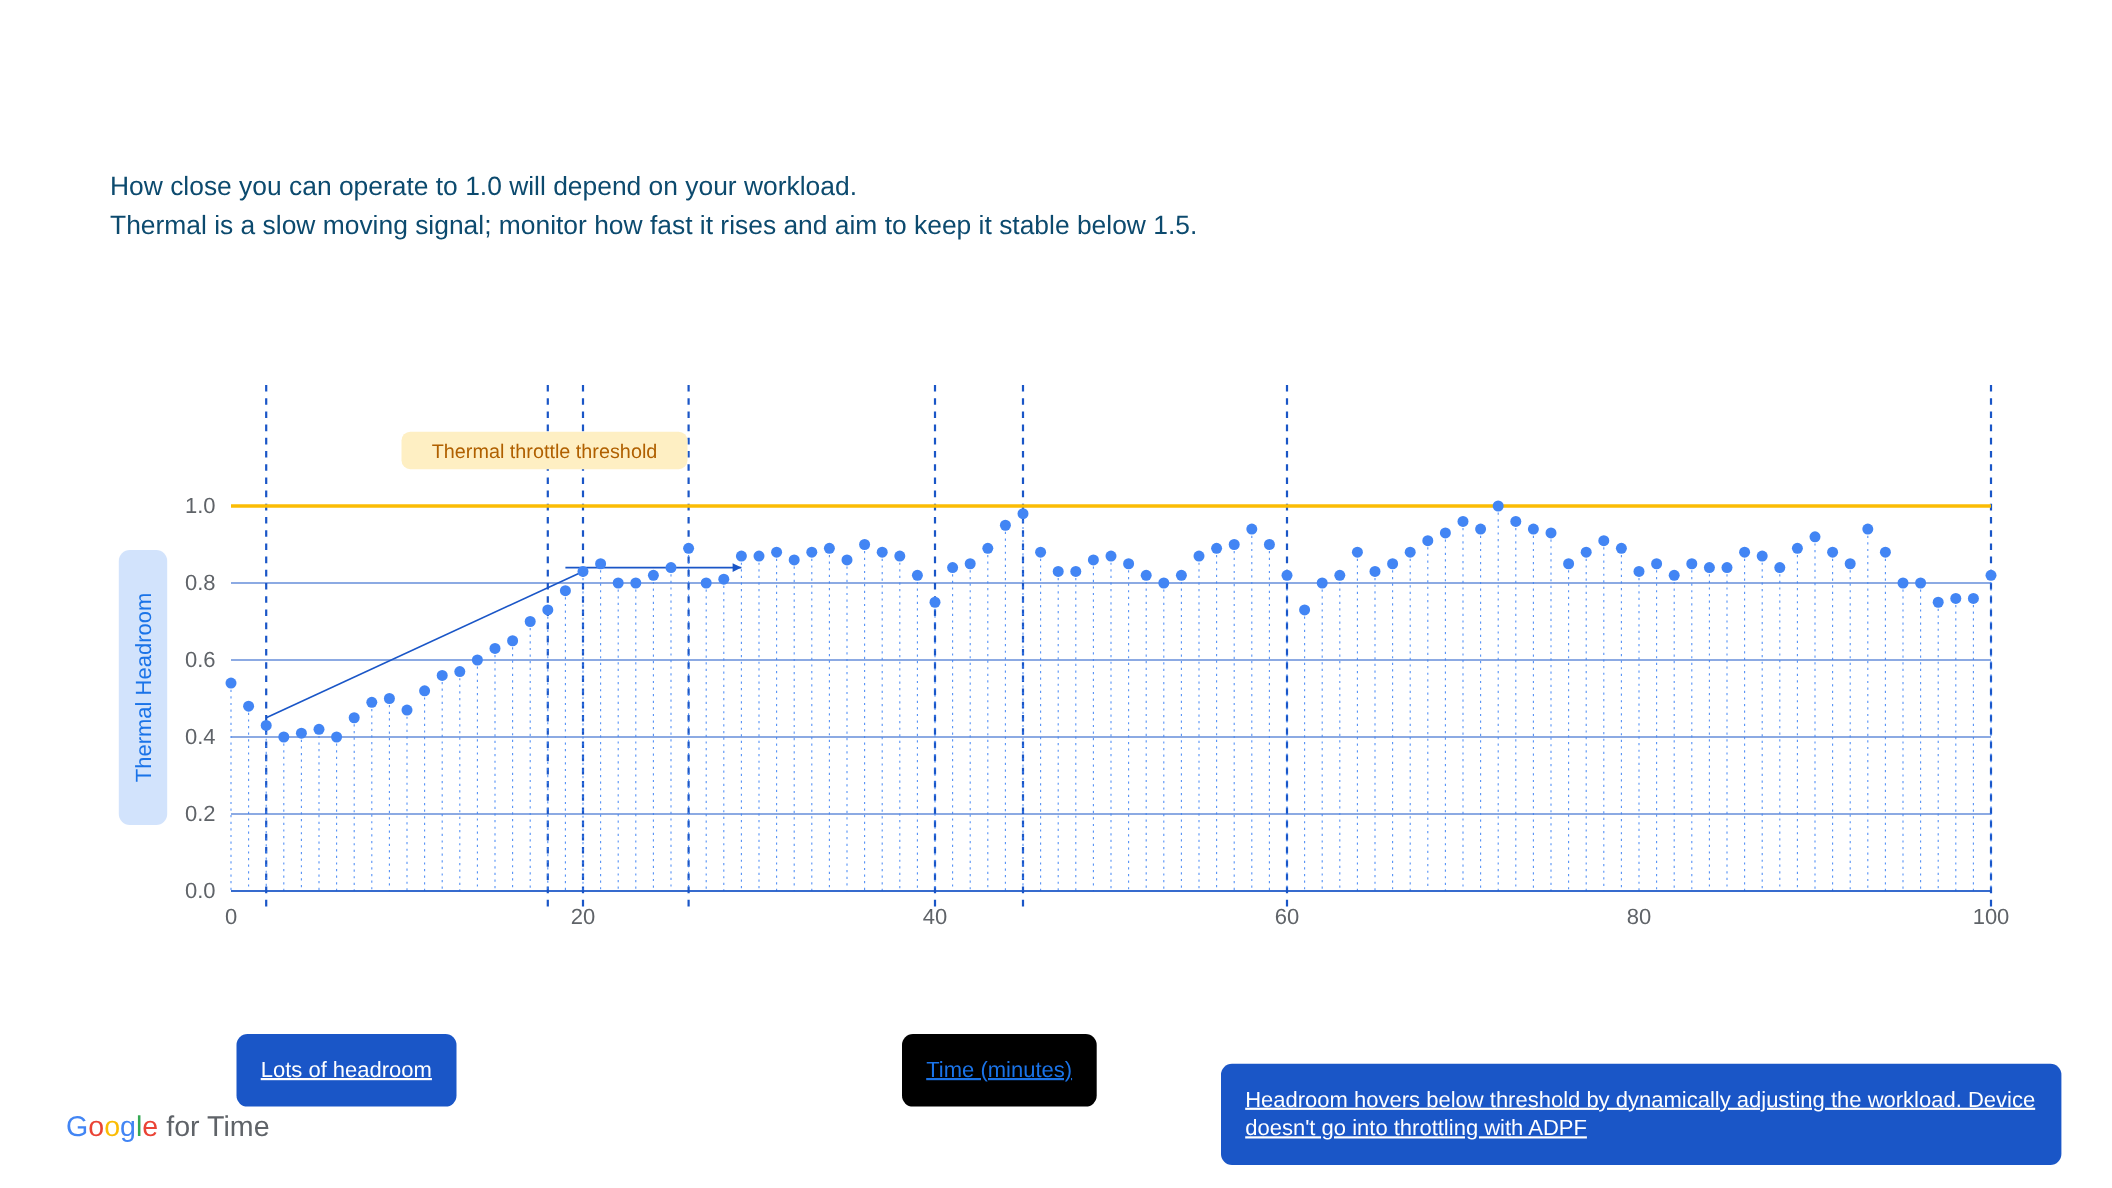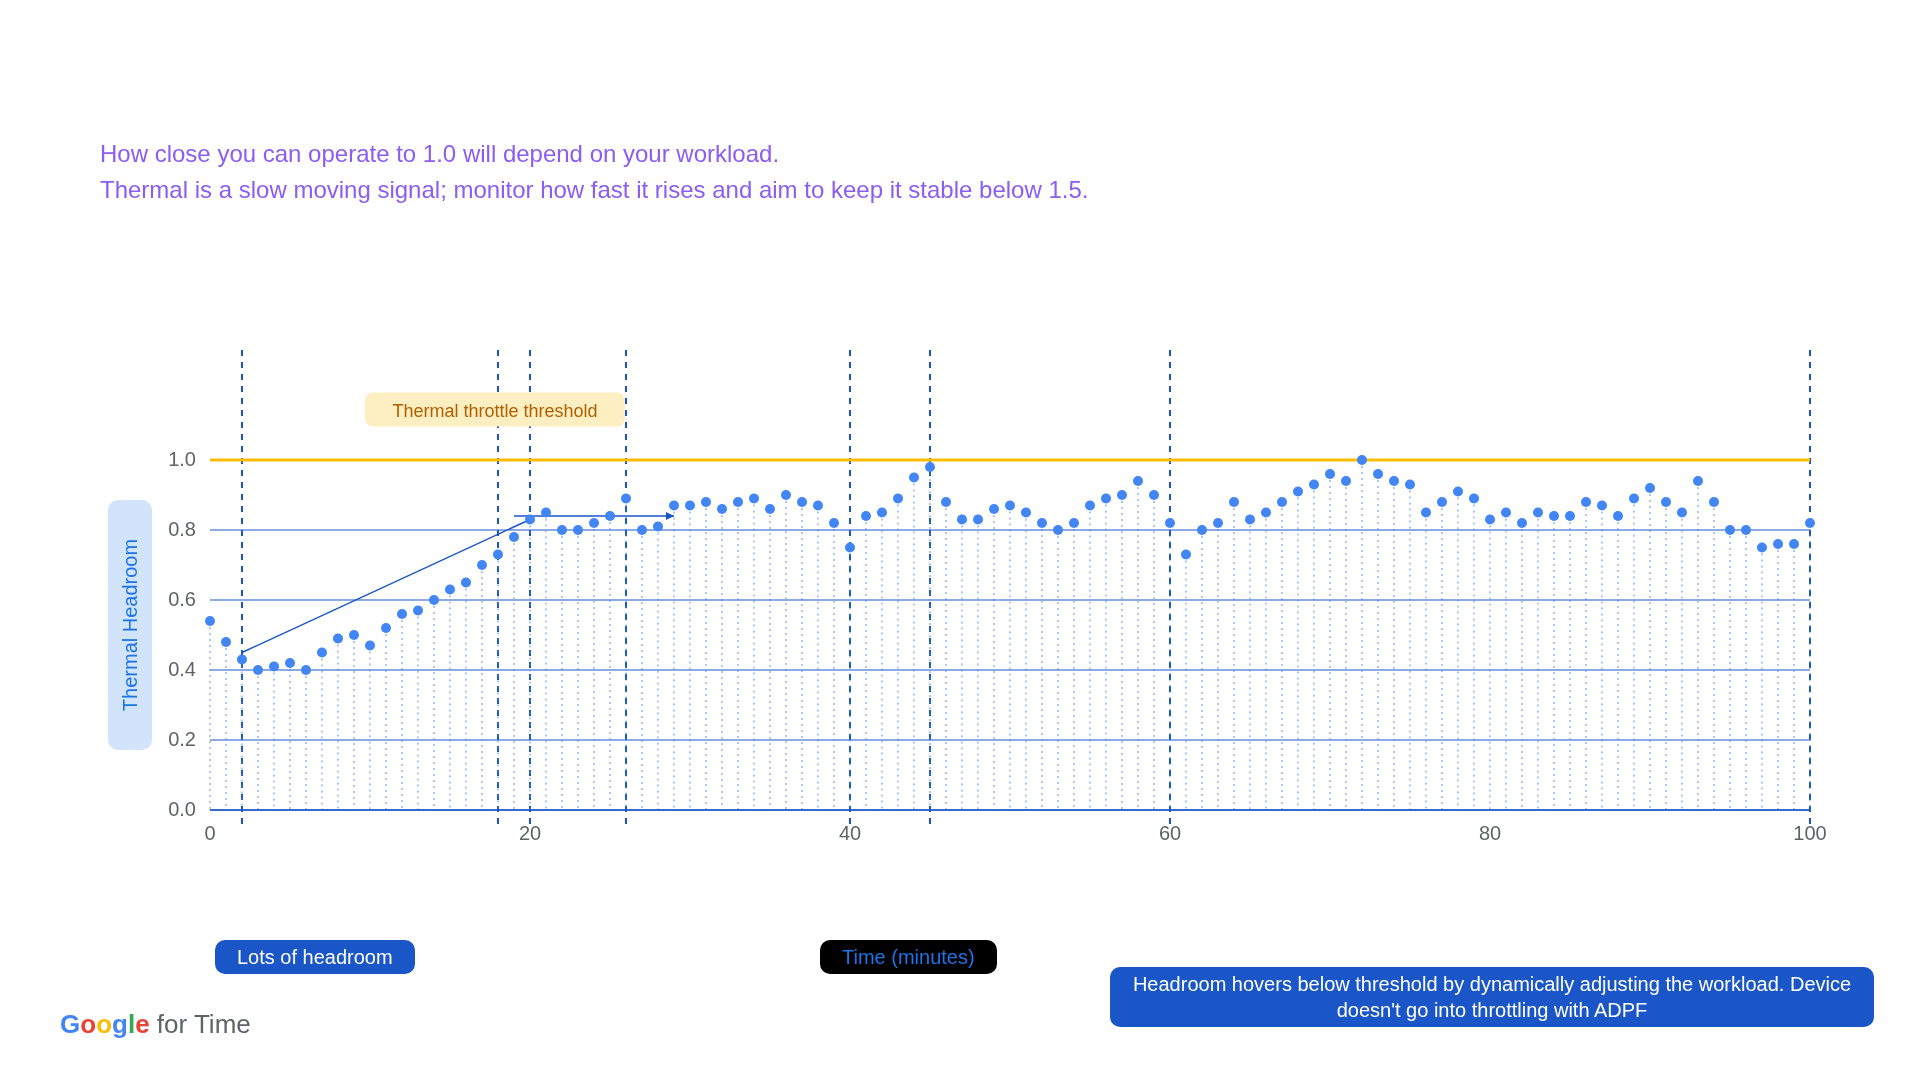--- a/index.html
+++ b/index.html
@@ -1,27 +1,27 @@
 <!DOCTYPE html>
 <html><head>
 <meta charset="utf-8">
 <style>
   html,body{margin:0;padding:0;width:1920px;height:1080px;background:#fff;font-family:"Google Sans","Product Sans","Helvetica Neue",Arial,sans-serif;color:#3c4043;}
   .slide{position:relative;width:1920px;height:1080px;padding:120px 100px 0 100px;box-sizing:border-box;}
   h1{margin:0;font-size:54px;font-weight:400;line-height:1.25;color:#3c4043;}
   h1 .accent{color:#4285f4;}
-  .subtitle{margin-top:16px;font-size:24px;line-height:1.5;color:#8b5cf6;}
+  .subtitle{margin-top:32px;font-size:24px;line-height:1.5;color:#0c4a6e;}
   .chart-wrap{position:absolute;left:100px;top:390px;width:1720px;height:480px;}
   svg.chart{width:100%;height:100%;overflow:visible;}
   .tick-text{font-size:20px;fill:#5f6368;font-family:inherit;}
   .ylabel-pill{fill:#d2e3fc;}
   .ylabel-text{font-size:20px;fill:#1a73e8;font-weight:500;}
   .threshold-pill{fill:#feefc3;}
   .threshold-text{font-size:18px;fill:#b06000;font-weight:500;}
-  .pill{position:absolute;border-radius:10px;padding:4px 22px;font-size:20px;line-height:1.3;text-align:center;font-weight:500;}
+  .pill{position:absolute;border-radius:10px;padding:20px 22px;font-size:20px;line-height:1.3;font-weight:500;text-decoration:underline;}
   .pill-dark{background:#1a56c7;color:#fff;}
   .pill-light{background:#000000;color:#1a73e8;}
   .footer{position:absolute;left:60px;bottom:40px;font-size:26px;}
   .g-blue{color:#4285f4;}.g-red{color:#ea4335;}.g-yellow{color:#fbbc04;}.g-green{color:#34a853;}
   .footer .rest{color:#5f6368;font-weight:400;}
 </style>
 </head>
 <body>
 
 <div class="slide">
@@ -282,17 +282,17 @@
     <span>Lots of headroom</span>
   </div>
   <div id="pill-xlabel" class="pill pill-light" style="left:820px;top:940px;">
     <span>Time (minutes)</span>
   </div>
   <div id="pill-right" class="pill pill-dark" style="left:1110px;top:930px;width:720px;margin-top:37px;">
     <span>Headroom hovers below threshold by dynamically adjusting the workload. Device doesn't go into throttling with ADPF</span>
   </div>
 
   <div class="footer">
-    <span style="font-weight:700">
+    <span style="font-weight:400">
       <span class="g-blue">G</span><span class="g-red">o</span><span class="g-yellow">o</span><span class="g-blue">g</span><span class="g-green">l</span><span class="g-red">e</span>
     </span><span class="rest"> for Time</span>
   </div>
 </div>
 
 </body></html>

